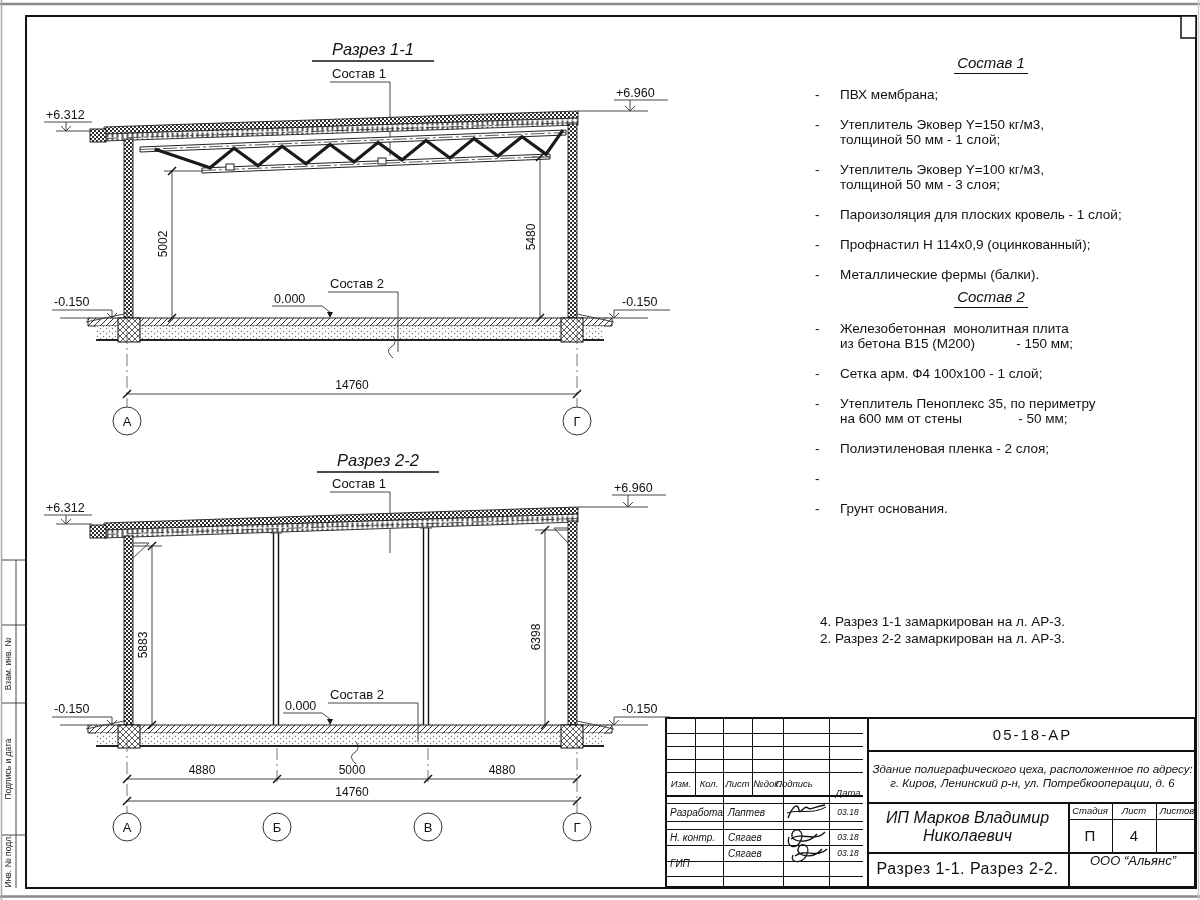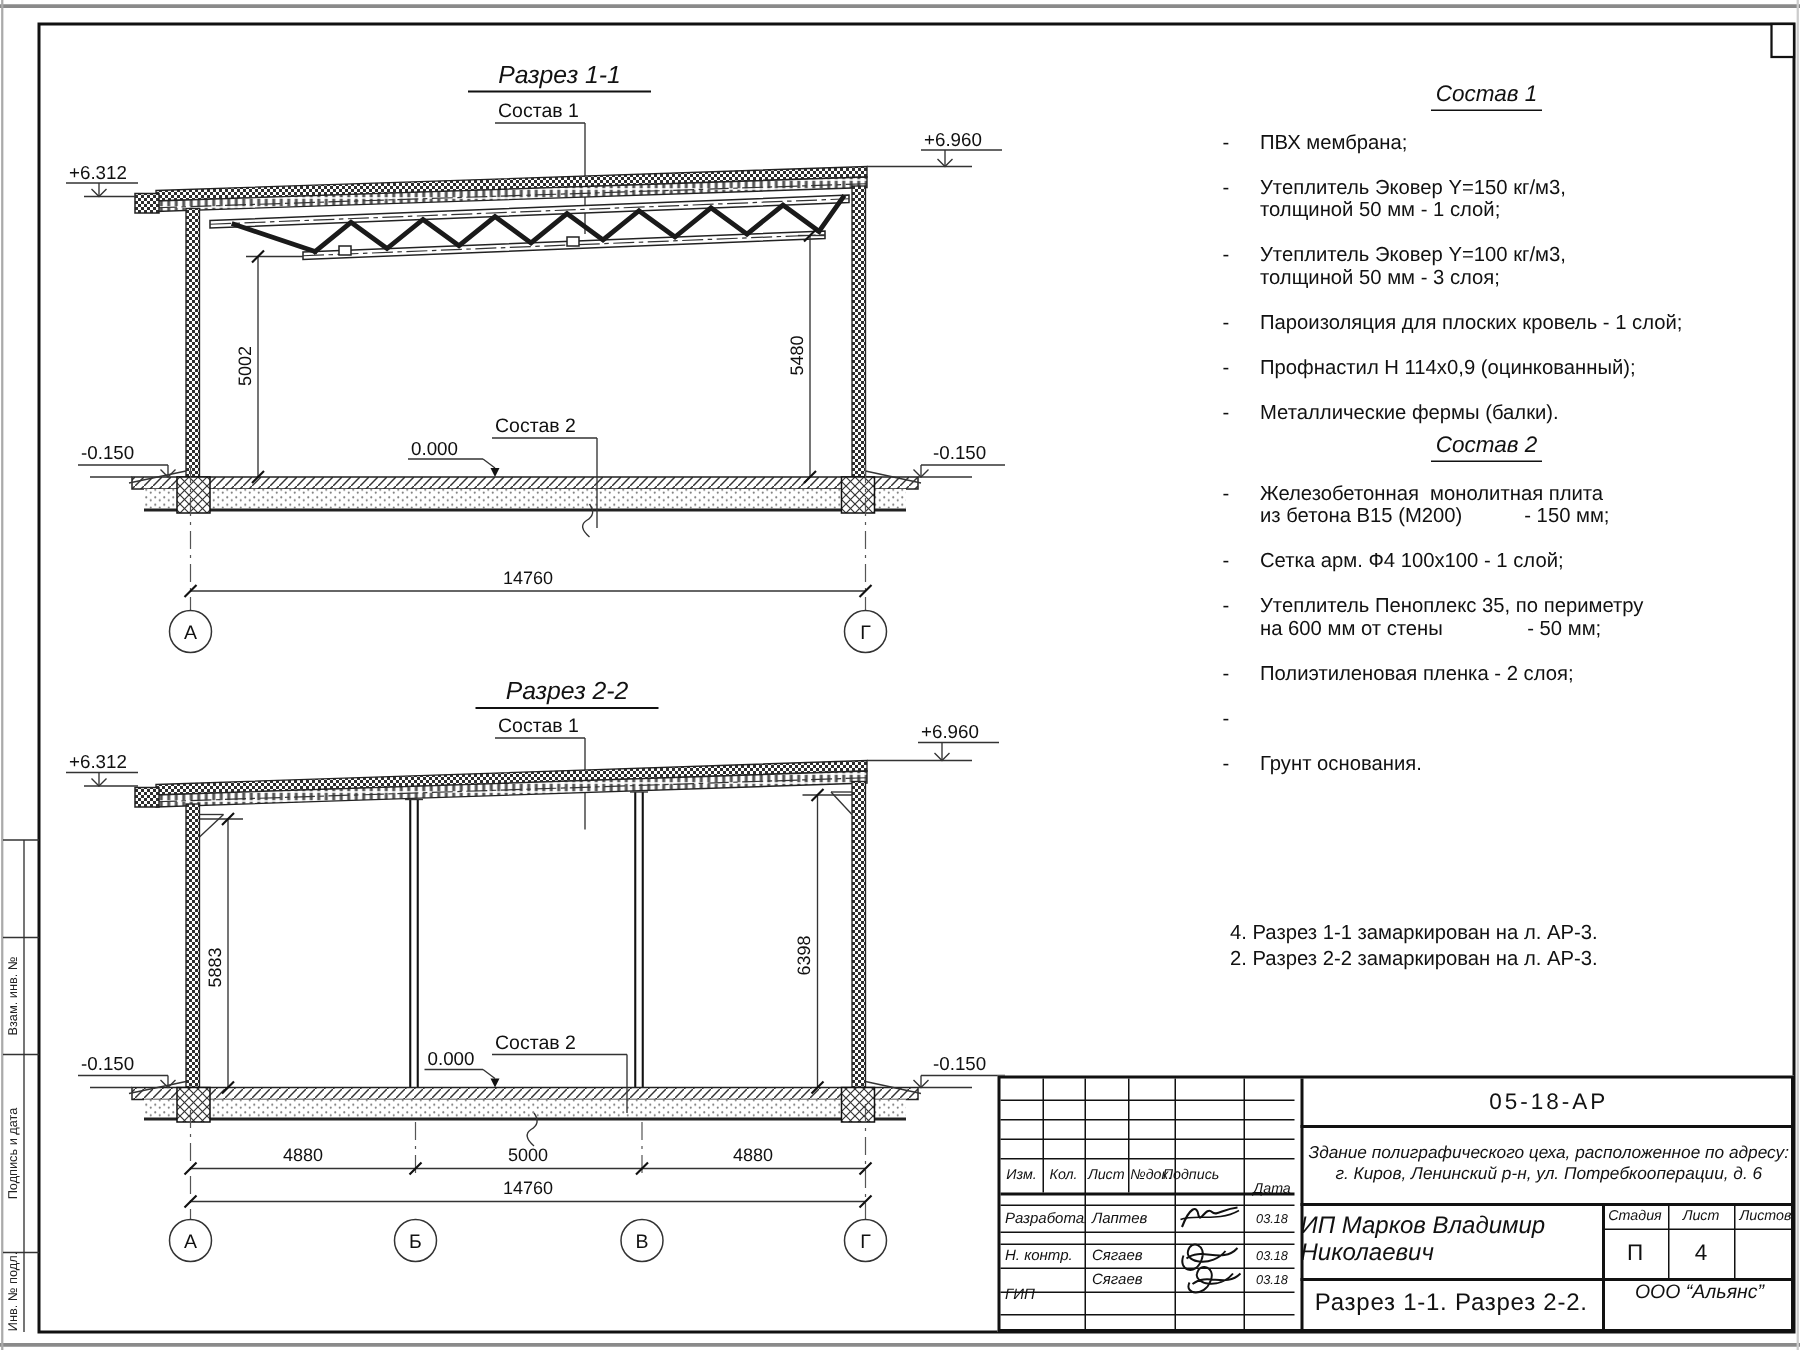--- a/index.html
+++ b/index.html
@@ -27,21 +27,21 @@
   .notes{position:absolute;font-size:13.5px;line-height:17px}
   .notes div{white-space:pre}
 
   .tb{position:absolute;left:665px;top:717px;width:531px;height:171px;
       border:2px solid #111;box-sizing:border-box;background:#fff}
   .tb .vl{position:absolute;background:#111;width:1px;top:0;bottom:0}
   .tb .hl{position:absolute;background:#111;height:1px}
   .tb .v2{width:2px}
   .tb .h2{height:2px}
   .tb .cell{position:absolute;display:flex;align-items:center;justify-content:center;
-            font-size:9.5px;font-style:italic;overflow:hidden}
+            text-align:center;font-size:9.5px;font-style:italic;overflow:hidden}
   .tb .lft{justify-content:flex-start;padding-left:3px;box-sizing:border-box}
   .tb .big{font-size:15px;letter-spacing:2px;font-style:normal}
   .tb .obj{font-size:11.5px;line-height:14px}
   .tb .cli{font-size:16px}
   .tb .stv{font-size:15px;font-style:normal}
   .tb .sht{font-size:16px;font-style:normal;letter-spacing:.5px}
   .tb .cmp{font-size:13px}
   .tb .dt{font-size:8.5px}
   .tb .rn{font-size:10px}
   .sig{position:absolute}

